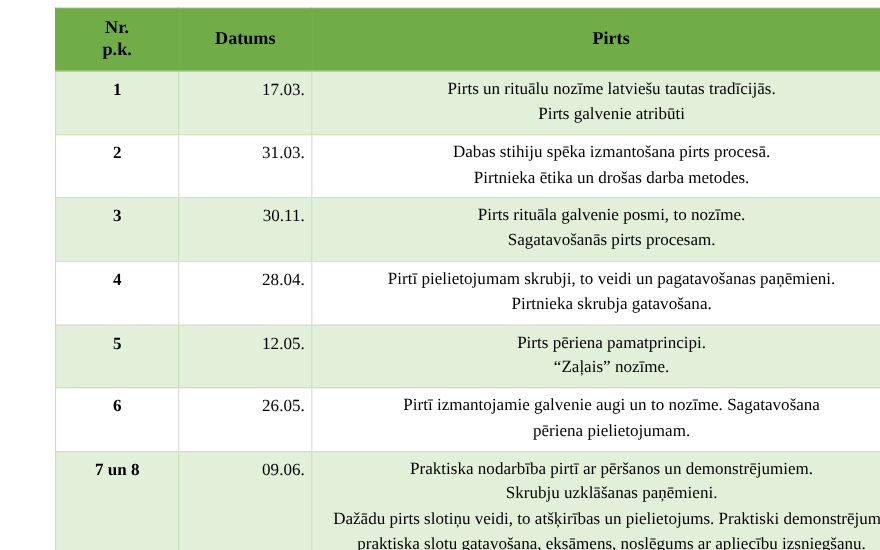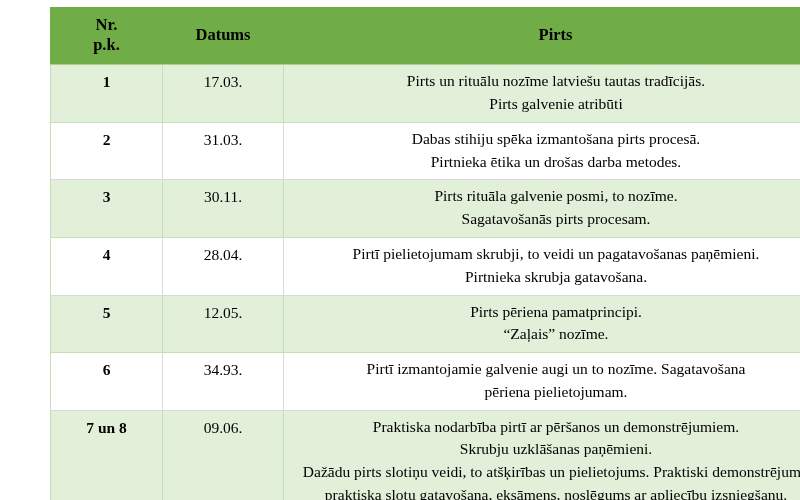--- a/index.html
+++ b/index.html
@@ -83,21 +83,21 @@
     border-right-color: #c5e0b4;
   }
 
   td.cell-nr {
     text-align: center;
     font-weight: bold;
     font-size: 15.5px;
     padding-top: 6px;
   }
   td.cell-date {
-    text-align: center;
+    text-align: right;
     font-size: 15.5px;
     padding-top: 6px;
   }
   td.cell-topic {
     text-align: center;
     padding-left: 9px;
     padding-right: 8px;
   }
 
   .topic-line {
@@ -175,21 +175,21 @@
         <td class="cell-nr">5</td>
         <td class="cell-date">12.05.</td>
         <td class="cell-topic">
           <span class="topic-line">Pirts pēriena pamatprincipi.</span>
           <span class="topic-line">“Zaļais” nozīme.</span>
         </td>
       </tr>
 
       <tr class="plain">
         <td class="cell-nr">6</td>
-        <td class="cell-date">34.93.</td>
+        <td class="cell-date">26.05.</td>
         <td class="cell-topic">
           <span class="topic-line">Pirtī izmantojamie galvenie augi un to nozīme. Sagatavošana</span>
           <span class="topic-line">pēriena pielietojumam.</span>
         </td>
       </tr>
 
       <tr class="tinted row-last">
         <td class="cell-nr">7 un 8</td>
         <td class="cell-date">09.06.</td>
         <td class="cell-topic">

